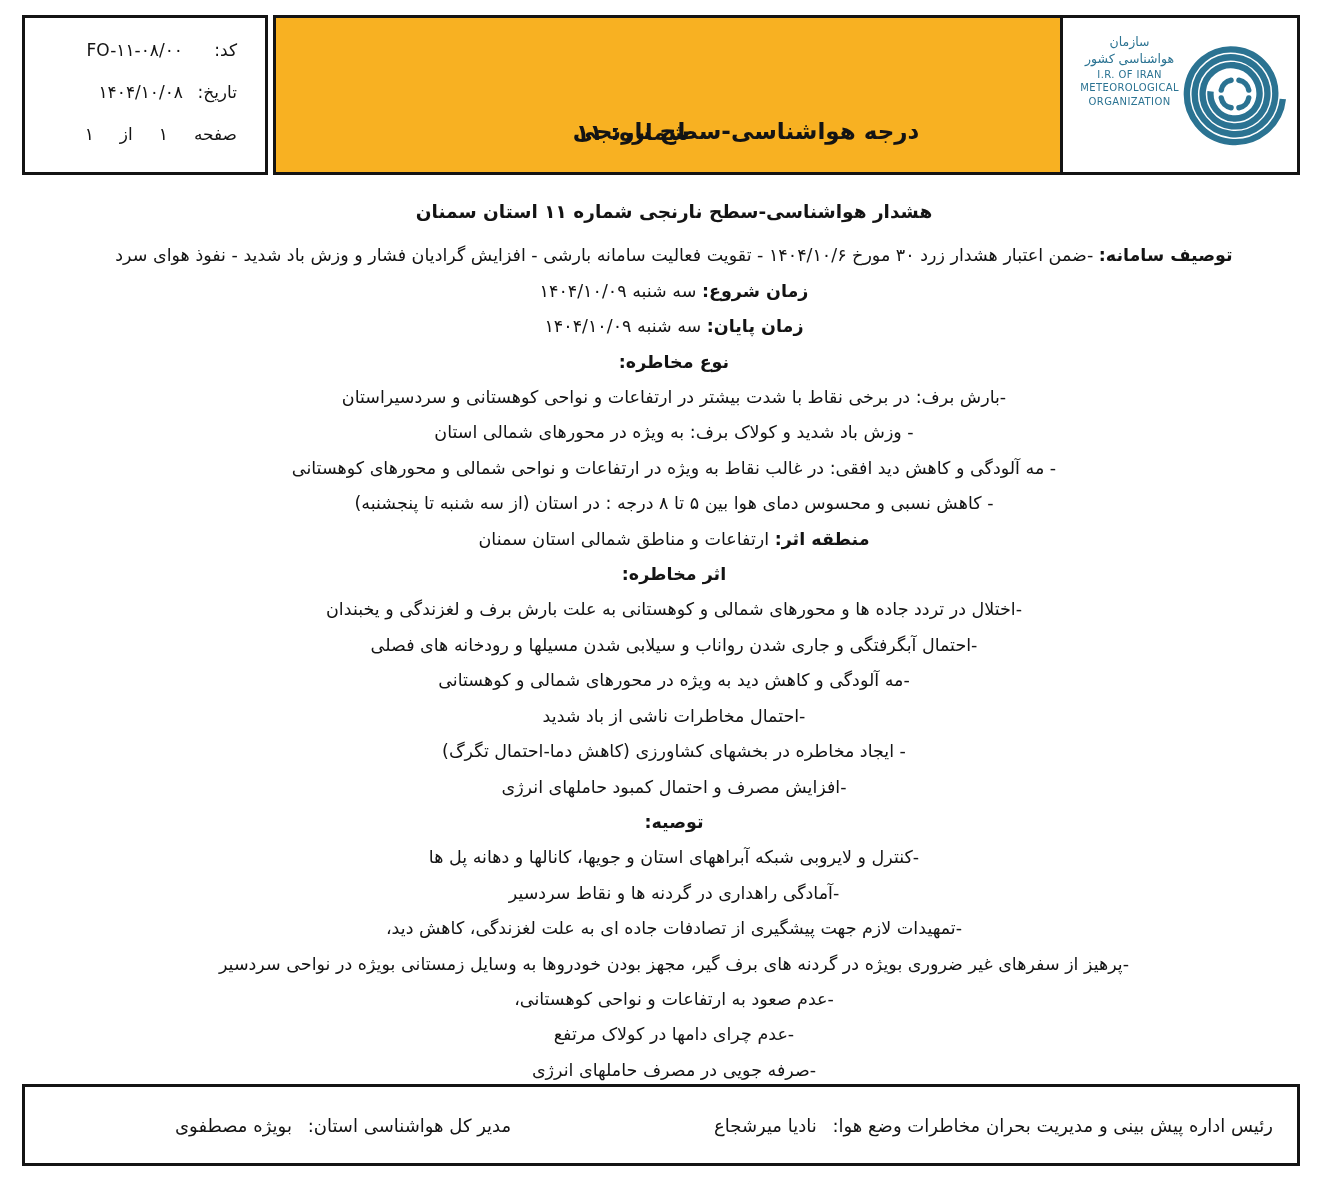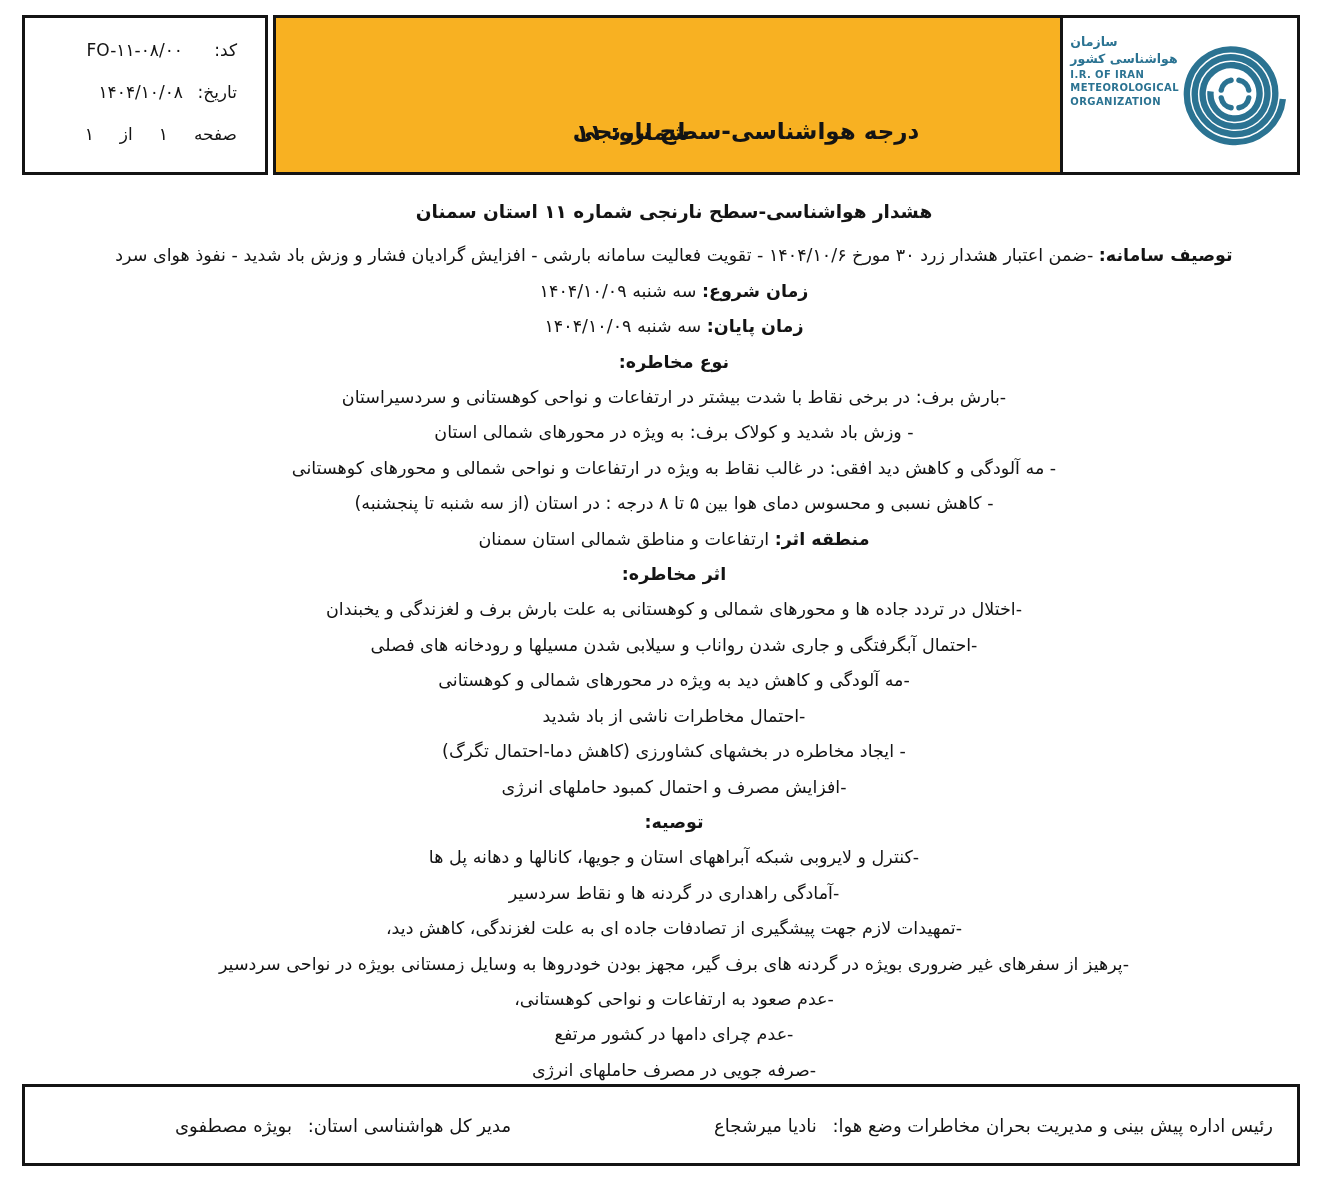--- a/index.html
+++ b/index.html
@@ -60,23 +60,23 @@
     font-size:22px;font-weight:bold;white-space:nowrap;
   }
   .logo-box{
     width:240px;height:100%;flex:none;
     border:3px solid var(--ink);margin-left:-3px;
     background:#fff;
     display:flex;direction:ltr;align-items:flex-start;justify-content:flex-end;
     padding:12px 8px 6px 4px;gap:2px;
   }
   .logo-text{
-    text-align:left;color:var(--logo);
+    text-align:center;color:var(--logo);
     margin-top:4px;flex:1 1 auto;
-    font-weight:bold;line-height:1.35;margin-left:44px;
+    font-weight:normal;line-height:1.35;margin-left:44px;
   }
   .logo-fa{font-size:12.5px;}
   .logo-en{font-size:10px;letter-spacing:.4px;}
   .logo-mark{flex:none;width:108px;height:128px;display:flex;align-items:center;}
   
   .body-text{
     position:absolute;top:194px;right:9px;left:30px;
     direction:rtl;text-align:center;
     font-size:17.5px;
   }
@@ -188,21 +188,21 @@
     <div class="line"><span>-کنترل و لایروبی شبکه آبراههای استان و جویها، کانالها و دهانه پل ها</span></div>
 
     <div class="line"><span>-آمادگی راهداری در گردنه ها و نقاط سردسیر</span></div>
 
     <div class="line"><span>-تمهیدات لازم جهت پیشگیری از تصادفات جاده ای به علت لغزندگی، کاهش دید،</span></div>
 
     <div class="line"><span>-پرهیز از سفرهای غیر ضروری بویژه در گردنه های برف گیر، مجهز بودن خودروها به وسایل زمستانی بویژه در نواحی سردسیر</span></div>
 
     <div class="line"><span>-عدم صعود به ارتفاعات و نواحی کوهستانی،</span></div>
 
-    <div class="line"><span>-عدم چرای دامها در کشور مرتفع</span></div>
+    <div class="line"><span>-عدم چرای دامها در کولاک مرتفع</span></div>
 
     <div class="line"><span>-صرفه جویی در مصرف حاملهای انرژی</span></div>
   </div>
 
   <div class="footer-box">
     <div class="sig">
       <span>رئیس اداره پیش بینی و مدیریت بحران مخاطرات وضع هوا:</span>
       <span class="name">نادیا  میرشجاع</span>
     </div>
     <div class="sig">

